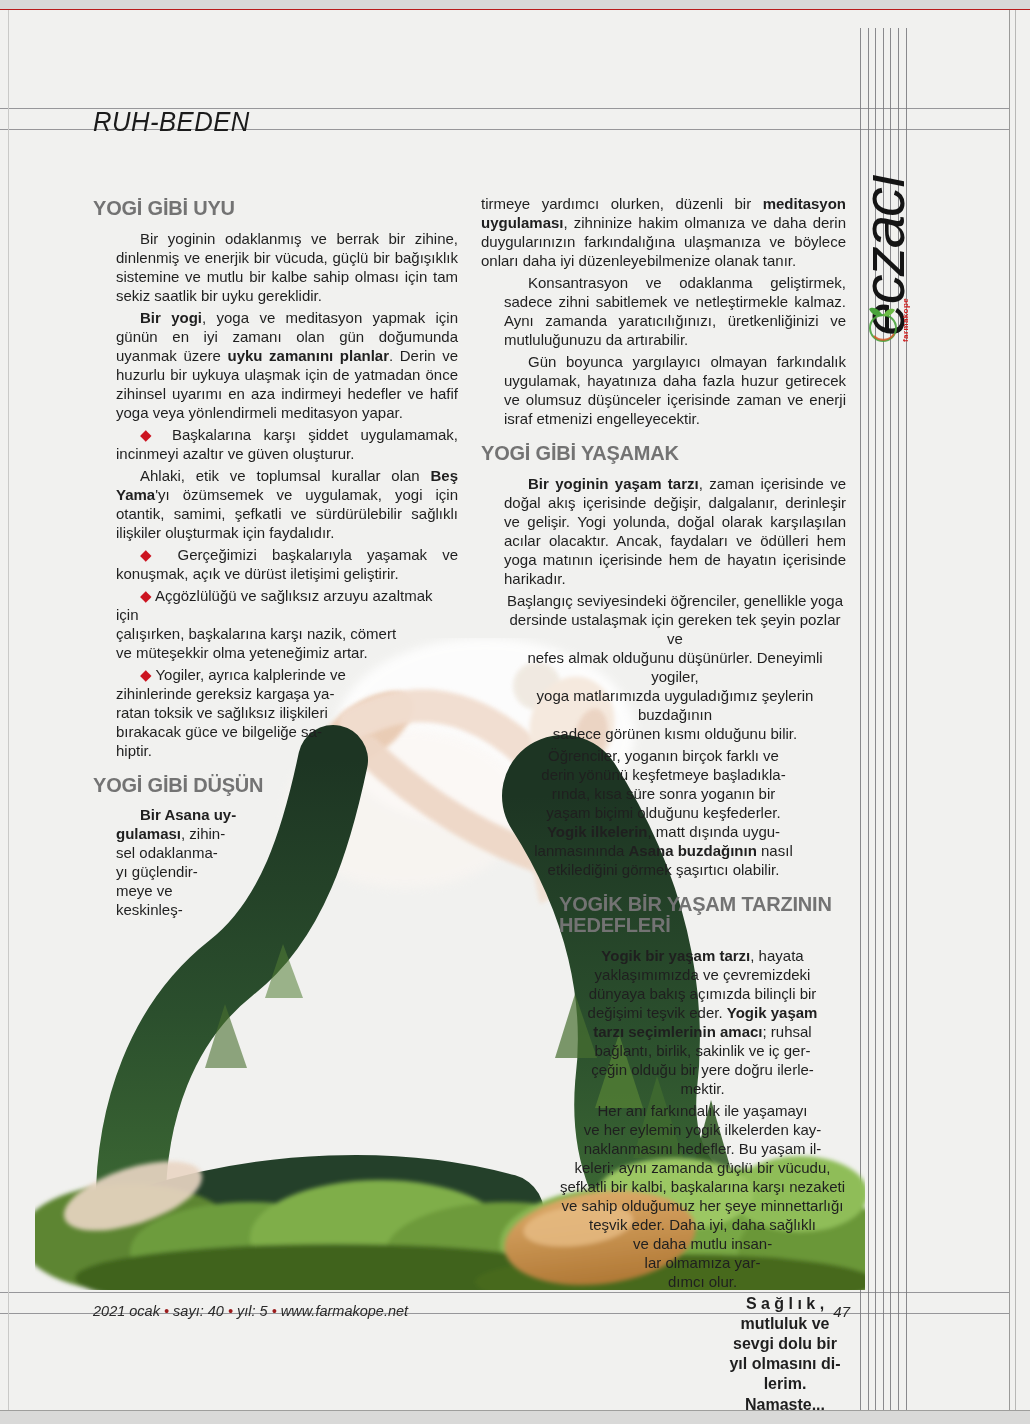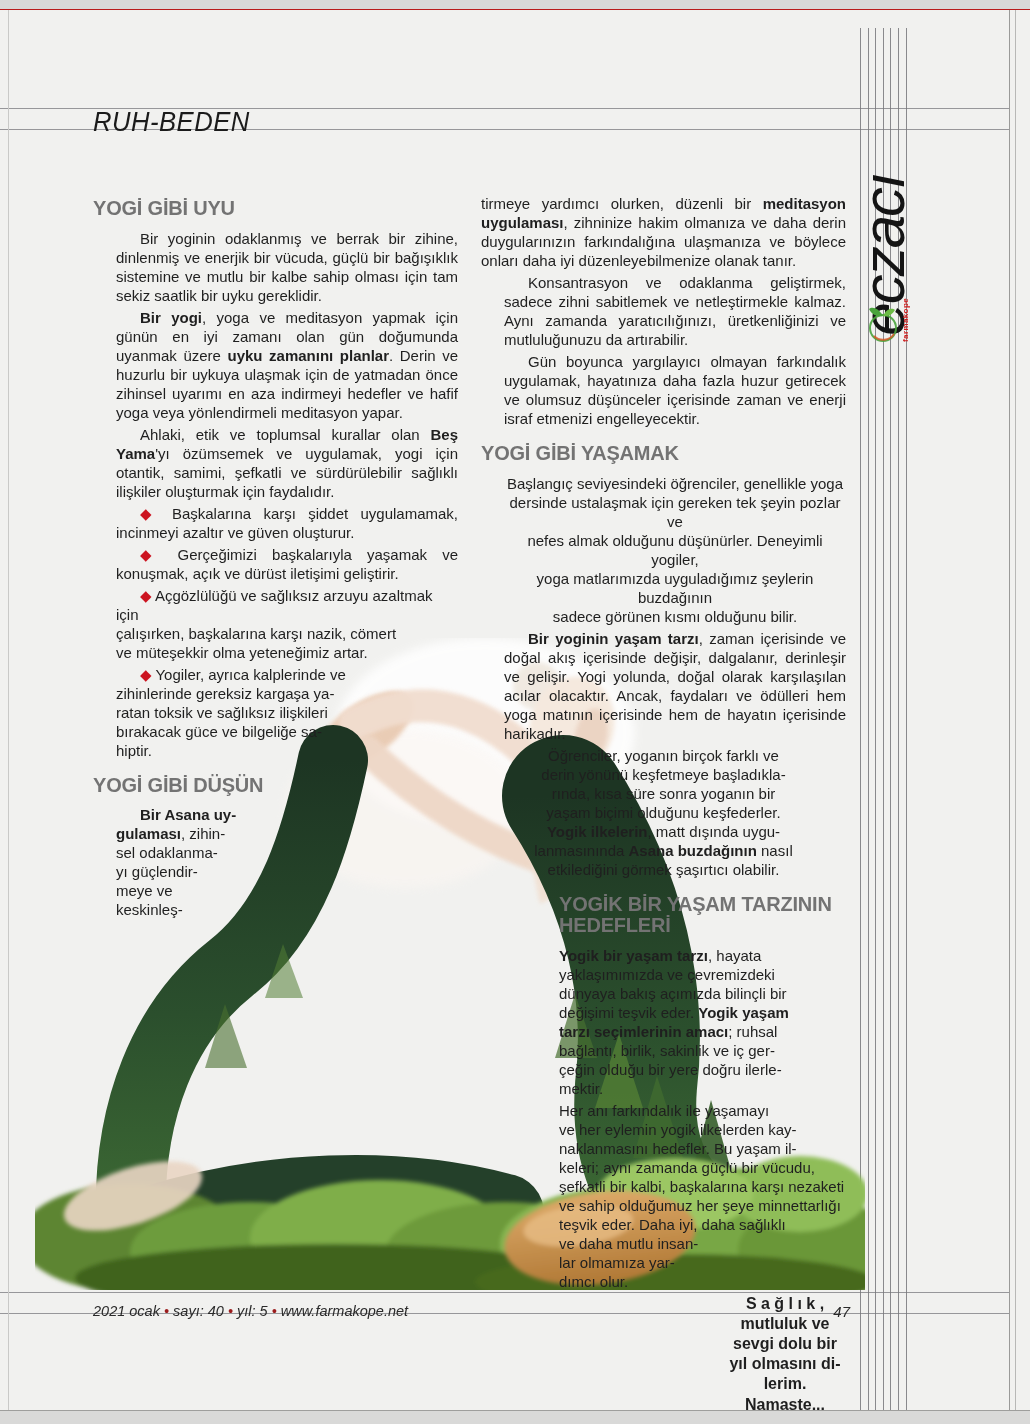--- a/index.html
+++ b/index.html
@@ -44,21 +44,21 @@
   .col-left{left:93px;top:188px;width:365px;}
   .col-right{left:481px;top:184px;width:365px;}
   .paras p{
     margin:0 0 3px 0;font-size:15px;line-height:19px;
     text-align:justify;color:#1f1f1f;
   }
   .paras p span.b{font-weight:bold;}
   p.ind{text-indent:24px;margin-left:23px;}
   p.pre{white-space:pre-line;text-align:left;}
   p.ctr{white-space:pre-line;text-align:center;text-indent:0;}
-  p.rgt{white-space:pre-line;text-align:left;text-indent:0;}
+  p.rgt{white-space:pre-line;text-align:center;text-indent:0;}
   p.namaste{
     white-space:pre-line;text-align:center;padding-left:165px;
     font-size:16px;line-height:20.2px;
   }
   .red{
     font-weight:bold;color:#737373;font-size:20px;line-height:21.5px;
     letter-spacing:-.2px;margin:15px 0 9px 0;white-space:pre-line;
   }
   .sec:first-child .red{margin-top:0;}
   .col-right .first-red{}
@@ -178,22 +178,22 @@
   <div class="col col-left">
     <div class="sec">
       <h3 class="red">YOGİ GİBİ UYU</h3>
       <div class="paras">
           <p class="ind"><span>Bir yoginin odaklanmış ve berrak bir zihine, dinlenmiş ve enerjik bir vücuda, güçlü bir bağışıklık sistemine ve mutlu bir kalbe sahip olması için tam sekiz saatlik bir uyku gereklidir.</span></p>
           <p class="ind"><span class="b">Bir yogi</span><span>, yoga ve meditasyon yapmak için günün en iyi zamanı olan gün doğumunda uyanmak üzere </span><span class="b">uyku zamanını planlar</span><span>. Derin ve huzurlu bir uykuya ulaşmak için de yatmadan önce zihinsel uyarımı en aza indirmeyi hedefler ve hafif yoga veya yönlendirmeli meditasyon yapar.</span></p>
         </div>
     </div>
     <div class="sec">
       <div class="paras">
+          <p class="ind"><span style="color: rgb(204, 20, 32);">◆ </span><span>Başkalarına karşı şiddet uygulamamak, incinmeyi azaltır ve güven oluşturur.</span></p>
           <p class="ind"><span>Ahlaki, etik ve toplumsal kurallar olan </span><span class="b">Beş Yama</span><span>'yı özümsemek ve uygulamak, yogi için otantik, samimi, şefkatli ve sürdürülebilir sağlıklı ilişkiler oluşturmak için faydalıdır.</span></p>
-          <p class="ind"><span style="color: rgb(204, 20, 32);">◆ </span><span>Başkalarına karşı şiddet uygulamamak, incinmeyi azaltır ve güven oluşturur.</span></p>
           <p class="ind"><span style="color: rgb(204, 20, 32);">◆ </span><span>Gerçeğimizi başkalarıyla yaşamak ve konuşmak, açık ve dürüst iletişimi geliştirir.</span></p>
           <p class="ind pre"><span style="color: rgb(204, 20, 32);">◆ </span><span>Açgözlülüğü ve sağlıksız arzuyu azaltmak için
 çalışırken, başkalarına karşı nazik, cömert
 ve müteşekkir olma yeteneğimiz artar.</span></p>
           <p class="ind pre"><span style="color: rgb(204, 20, 32);">◆ </span><span>Yogiler, ayrıca kalplerinde ve
 zihinlerinde gereksiz kargaşa ya-
 ratan toksik ve sağlıksız ilişkileri
 bırakacak güce ve bilgeliğe sa-
 hiptir.</span></p>
         </div>
@@ -213,26 +213,26 @@
 
   <div class="col col-right">
     <div class="paras">
         <p><span>tirmeye yardımcı olurken, düzenli bir </span><span class="b">meditasyon uygulaması</span><span>, zihninize hakim olmanıza ve daha derin duygularınızın farkındalığına ulaşmanıza ve böylece onları daha iyi düzenleyebilmenize olanak tanır.</span></p>
         <p class="ind"><span>Konsantrasyon ve odaklanma geliştirmek, sadece zihni sabitlemek ve netleştirmekle kalmaz. Aynı zamanda yaratıcılığınızı, üretkenliğinizi ve mutluluğunuzu da artırabilir.</span></p>
         <p class="ind"><span>Gün boyunca yargılayıcı olmayan farkındalık uygulamak, hayatınıza daha fazla huzur getirecek ve olumsuz düşünceler içerisinde zaman ve enerji israf etmenizi engelleyecektir.</span></p>
       </div>
     <div class="sec">
       <h3 class="red first-red">YOGİ GİBİ YAŞAMAK</h3>
       <div class="paras">
+          <p class="ind"><span class="b">Bir yoginin yaşam tarzı</span><span>, zaman içerisinde ve doğal akış içerisinde değişir, dalgalanır, derinleşir ve gelişir. Yogi yolunda, doğal olarak karşılaşılan acılar olacaktır. Ancak, faydaları ve ödülleri hem yoga matının içerisinde hem de hayatın içerisinde harikadır.</span></p>
           <p class="ind pre ctr"><span>Başlangıç seviyesindeki öğrenciler, genellikle yoga
 dersinde ustalaşmak için gereken tek şeyin pozlar ve
 nefes almak olduğunu düşünürler. Deneyimli yogiler,
 yoga matlarımızda uyguladığımız şeylerin buzdağının
 sadece görünen kısmı olduğunu bilir.</span></p>
-          <p class="ind"><span class="b">Bir yoginin yaşam tarzı</span><span>, zaman içerisinde ve doğal akış içerisinde değişir, dalgalanır, derinleşir ve gelişir. Yogi yolunda, doğal olarak karşılaşılan acılar olacaktır. Ancak, faydaları ve ödülleri hem yoga matının içerisinde hem de hayatın içerisinde harikadır.</span></p>
           <p class="ctr"><span>Öğrenciler, yoganın birçok farklı ve
 derin yönünü keşfetmeye başladıkla-
 rında, kısa süre sonra yoganın bir
 yaşam biçimi olduğunu keşfederler.
 </span><span class="b">Yogik ilkelerin</span><span>, matt dışında uygu-
 lanmasınında </span><span class="b">Asana buzdağının</span><span> nasıl
 etkilediğini görmek şaşırtıcı olabilir.</span></p>
         </div>
     </div>
     <div class="sec" style="padding-left:78px;">

